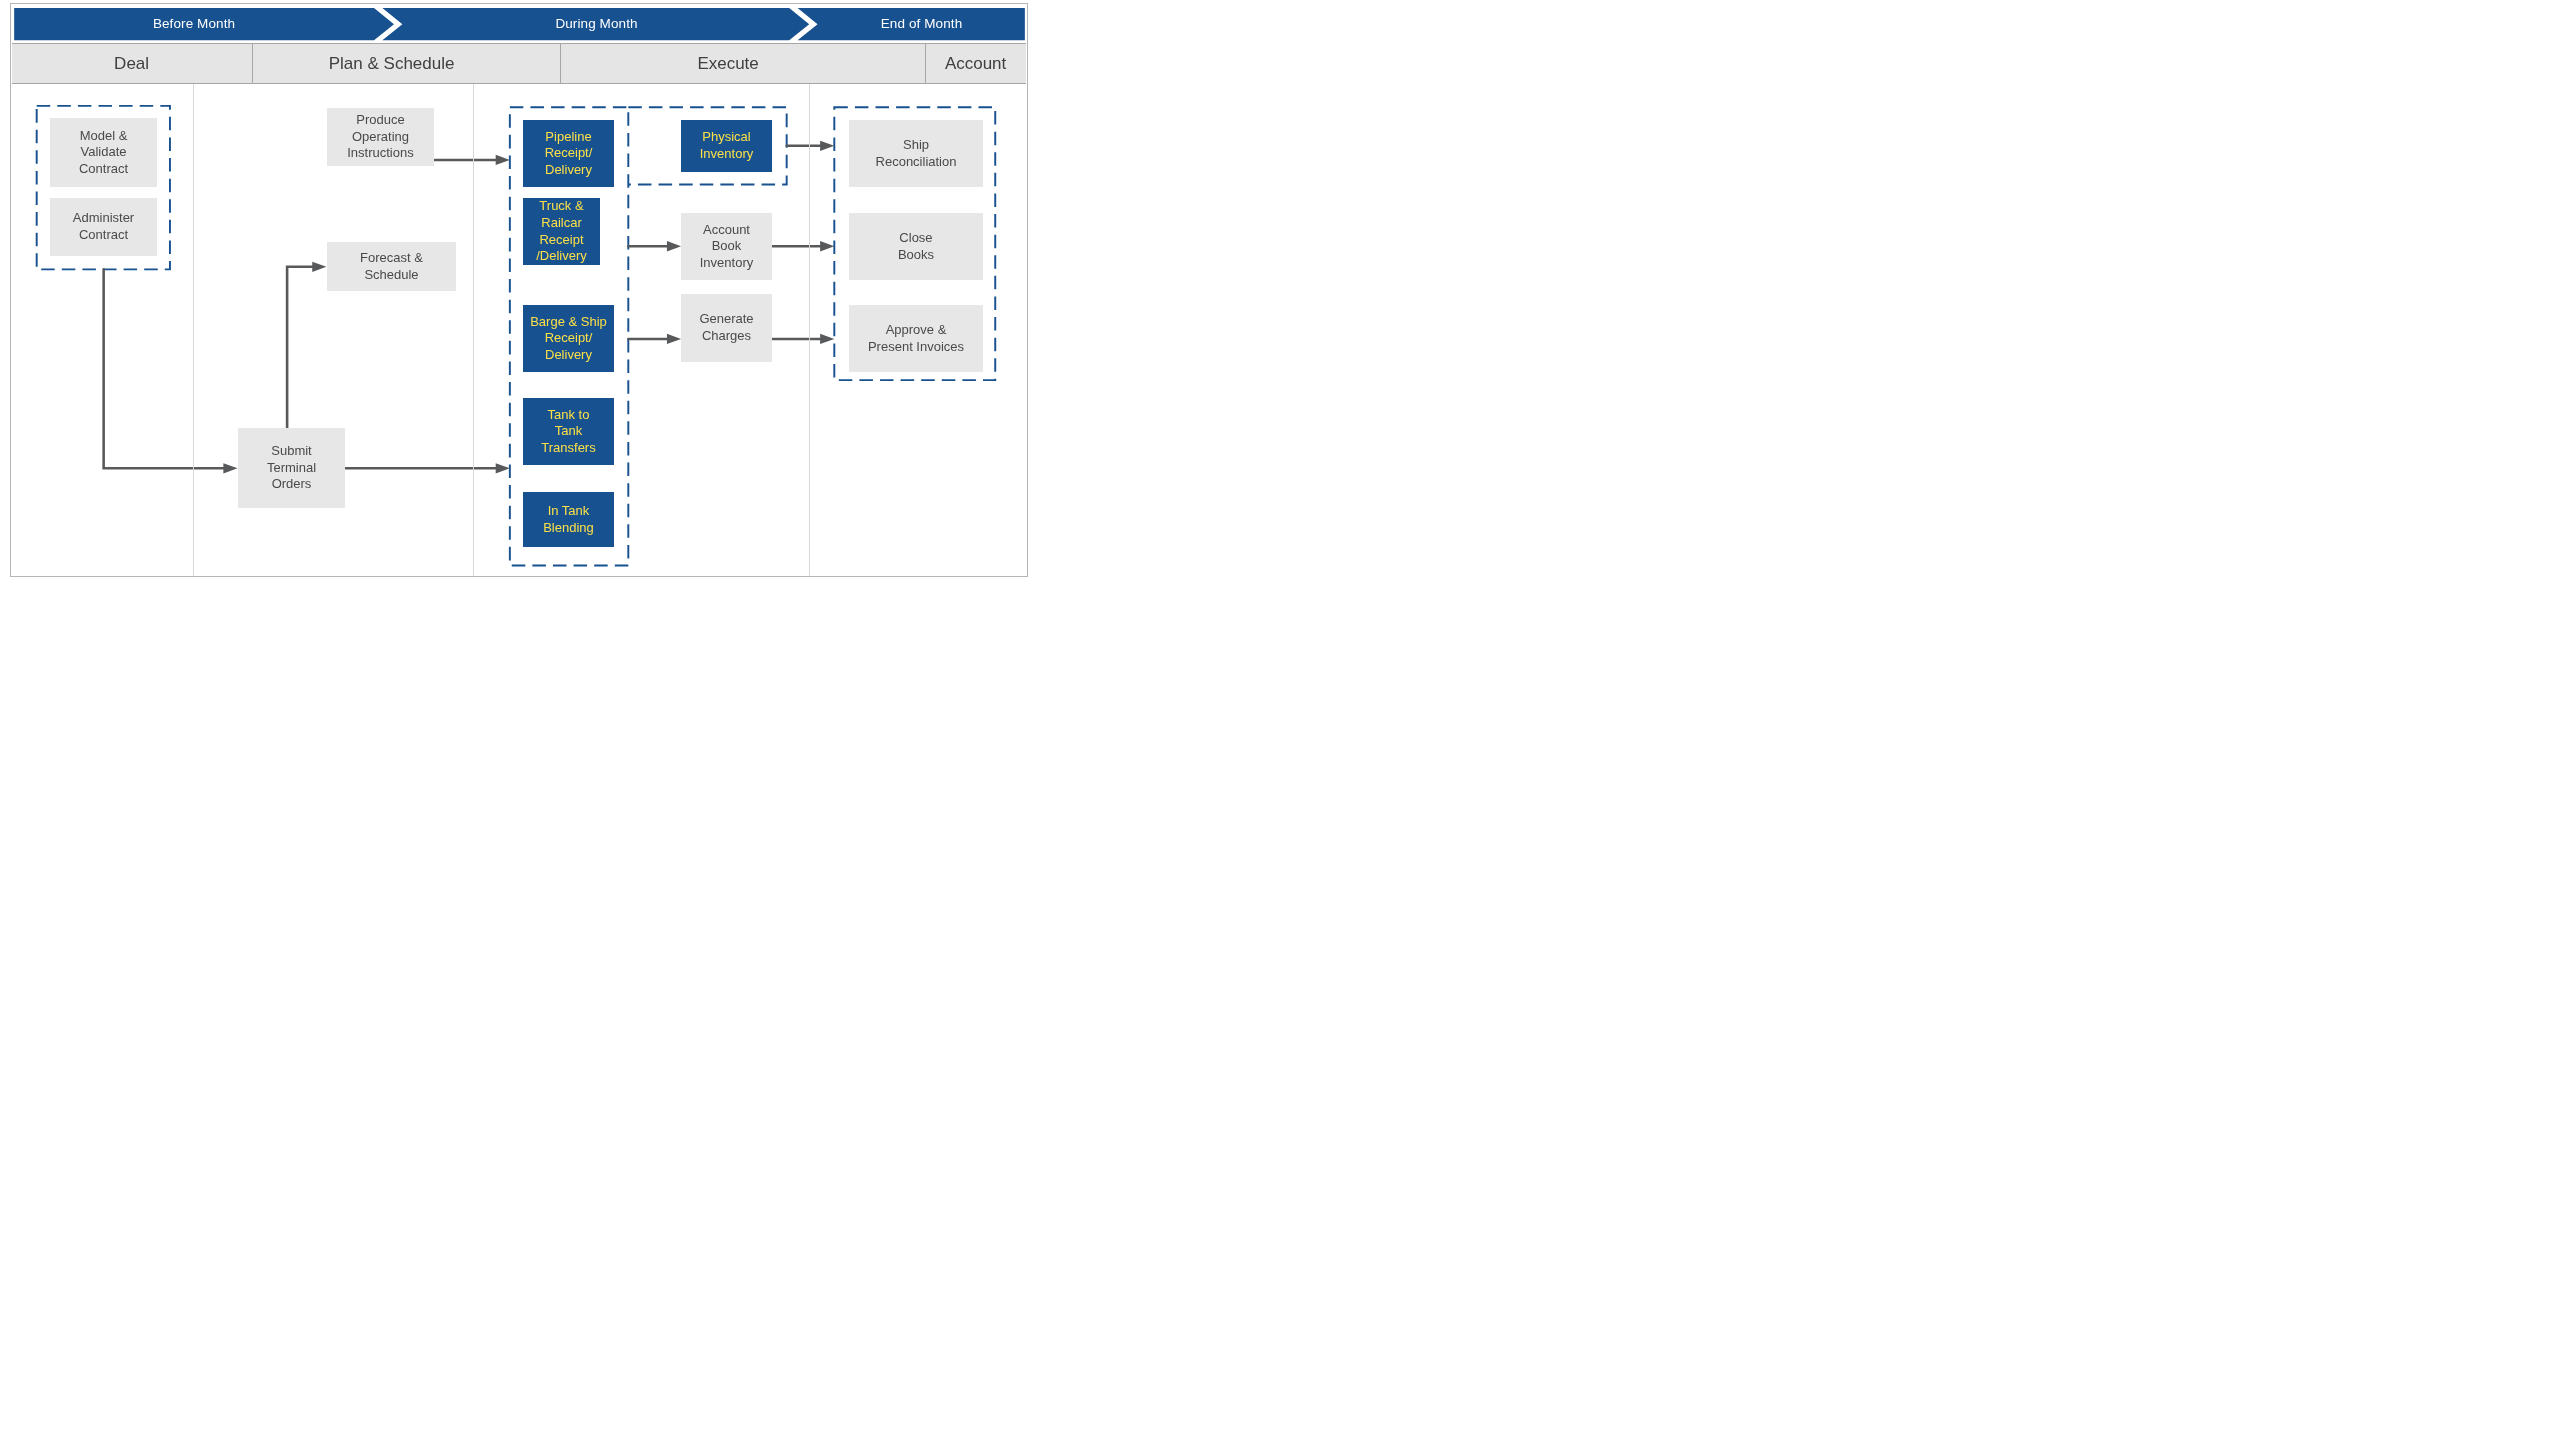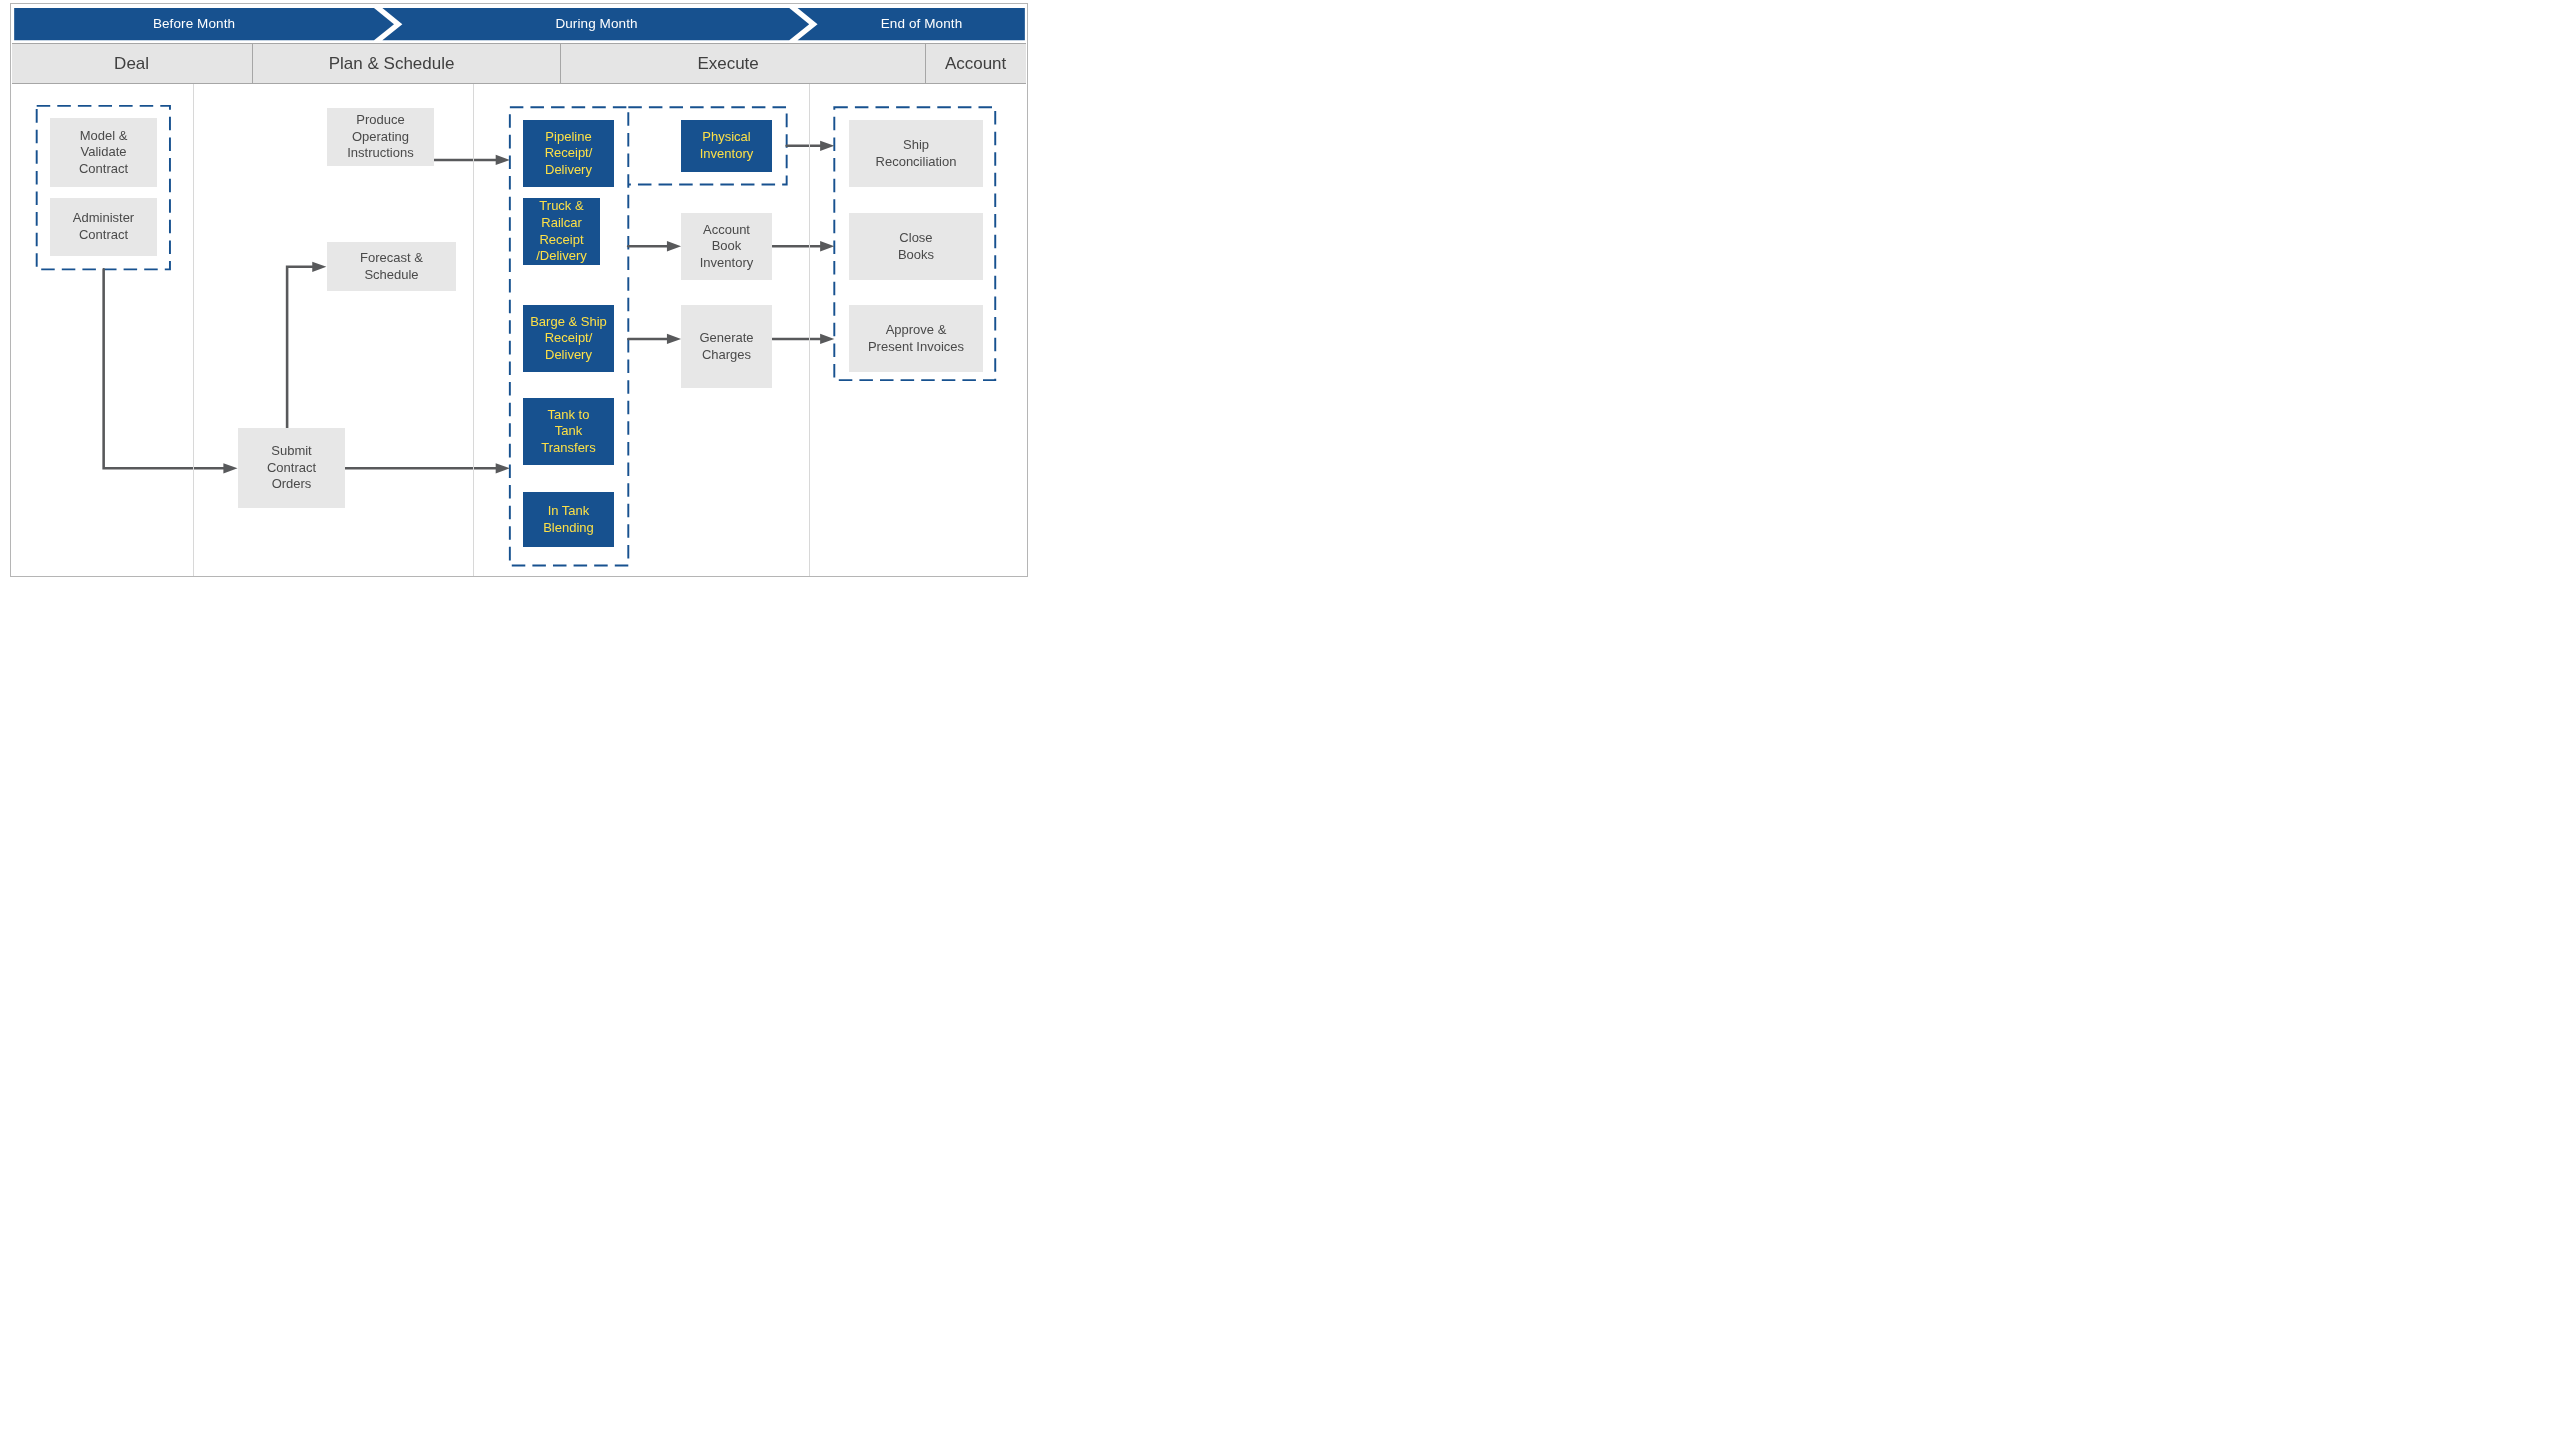--- a/index.html
+++ b/index.html
@@ -112,21 +112,21 @@
 Contract</div>
   <div class="box gray" style="left:50px;top:198px;width:107px;height:58px">Administer
 Contract</div>
 
   <div class="box gray" style="left:327px;top:108px;width:107px;height:58px">Produce
 Operating
 Instructions</div>
   <div class="box gray" style="left:327px;top:242px;width:129px;height:49px">Forecast &amp;
 Schedule</div>
   <div class="box gray" style="left:238px;top:428px;width:107px;height:80px">Submit
-Contract
+Terminal
 Orders</div>
 
   <div class="box blue" style="left:523px;top:120px;width:91px;height:67px">Pipeline
 Receipt/
 Delivery</div>
   <div class="box blue" style="left:523px;top:198px;width:77px;height:67px">Truck &amp;
 Railcar Receipt
 /Delivery</div>
   <div class="box blue" style="left:523px;top:305px;width:91px;height:67px">Barge &amp; Ship
 Receipt/
@@ -134,21 +134,21 @@
   <div class="box blue" style="left:523px;top:398px;width:91px;height:67px">Tank to
 Tank
 Transfers</div>
   <div class="box blue" style="left:523px;top:492px;width:91px;height:55px">In Tank
 Blending</div>
   <div class="box blue" style="left:681px;top:120px;width:91px;height:52px">Physical
 Inventory</div>
   <div class="box gray" style="left:681px;top:213px;width:91px;height:67px">Account
 Book
 Inventory</div>
-  <div class="box gray" style="left:681px;top:305px;width:91px;height:83px">Generate
+  <div class="box gray" style="left:681px;top:294px;width:91px;height:68px">Generate
 Charges</div>
 
   <div class="box gray" style="left:849px;top:120px;width:134px;height:67px">Ship
 Reconciliation</div>
   <div class="box gray" style="left:849px;top:213px;width:134px;height:67px">Close
 Books</div>
   <div class="box gray" style="left:849px;top:305px;width:134px;height:67px">Approve &amp;
 Present Invoices</div>
 
 </div>

